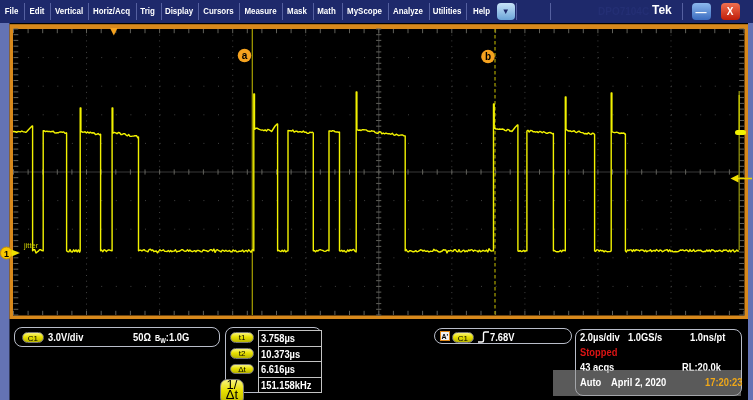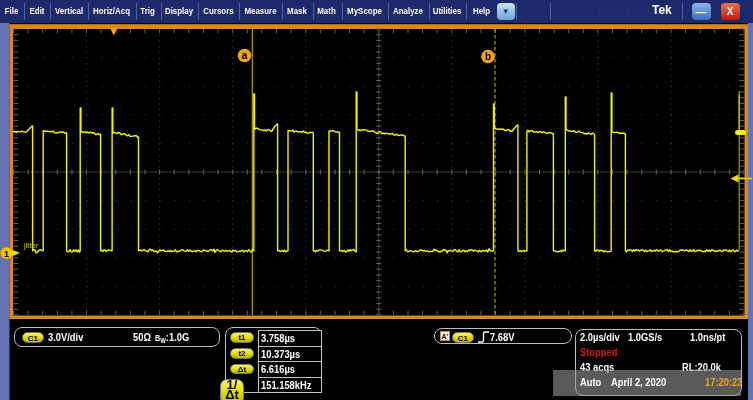--- a/index.html
+++ b/index.html
@@ -6,21 +6,21 @@
     font-family:"Liberation Sans", sans-serif; }
   #stage { position:relative; width:753px; height:400px; background:#000; }
   .menubar { position:absolute; left:0; top:0; width:753px; height:23px;
     background:#1e296b; }
   .mi { position:absolute; top:0; height:22px; line-height:22px; color:#fff;
     font-size:9px; font-weight:bold; text-align:center; transform:scaleX(0.88); }
   .sep { position:absolute; top:3px; height:17px; width:1px; background:#5560a0; }
   .box { position:absolute; background:#000; border:1.5px solid #b9bdc9;
     border-radius:8px; }
   .pill { position:absolute; background:linear-gradient(#f8f47c,#e8e000 45%,#b8b400);
-    border:1px solid #777; border-radius:7px; color:#000; font-weight:bold;
+    border:1px solid #777; border-radius:7px; color:#000; font-weight:normal;
     text-align:center; }
   .wt { position:absolute; color:#fff; font-weight:bold; font-size:11px;
     white-space:nowrap; transform:scaleX(0.85); transform-origin:0 50%; }
   .cell { position:absolute; left:258px; width:63.5px; height:16.2px;
     border:1px solid #c4c4c4; background:#000; }
 </style></head>
 <body>
 <div id="stage">
 
 <svg width="753" height="400" style="position:absolute;left:0;top:0">

